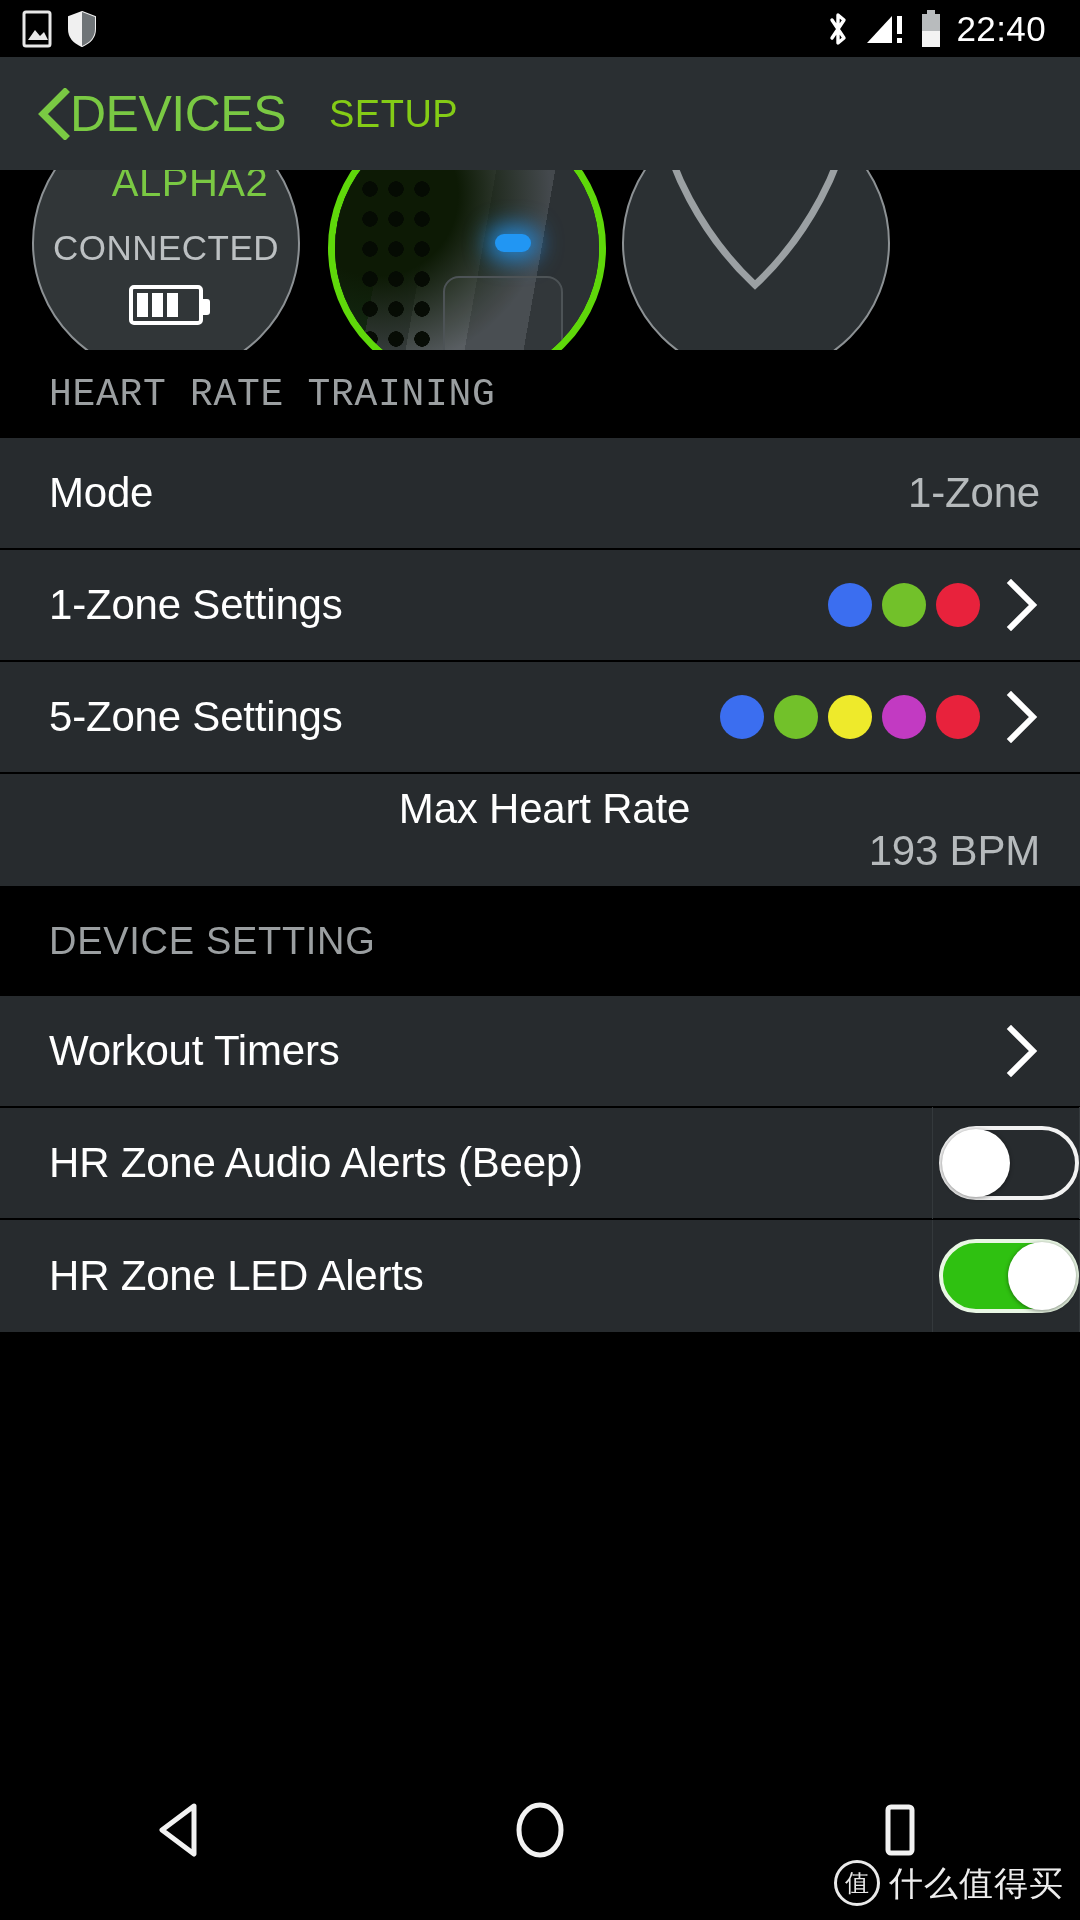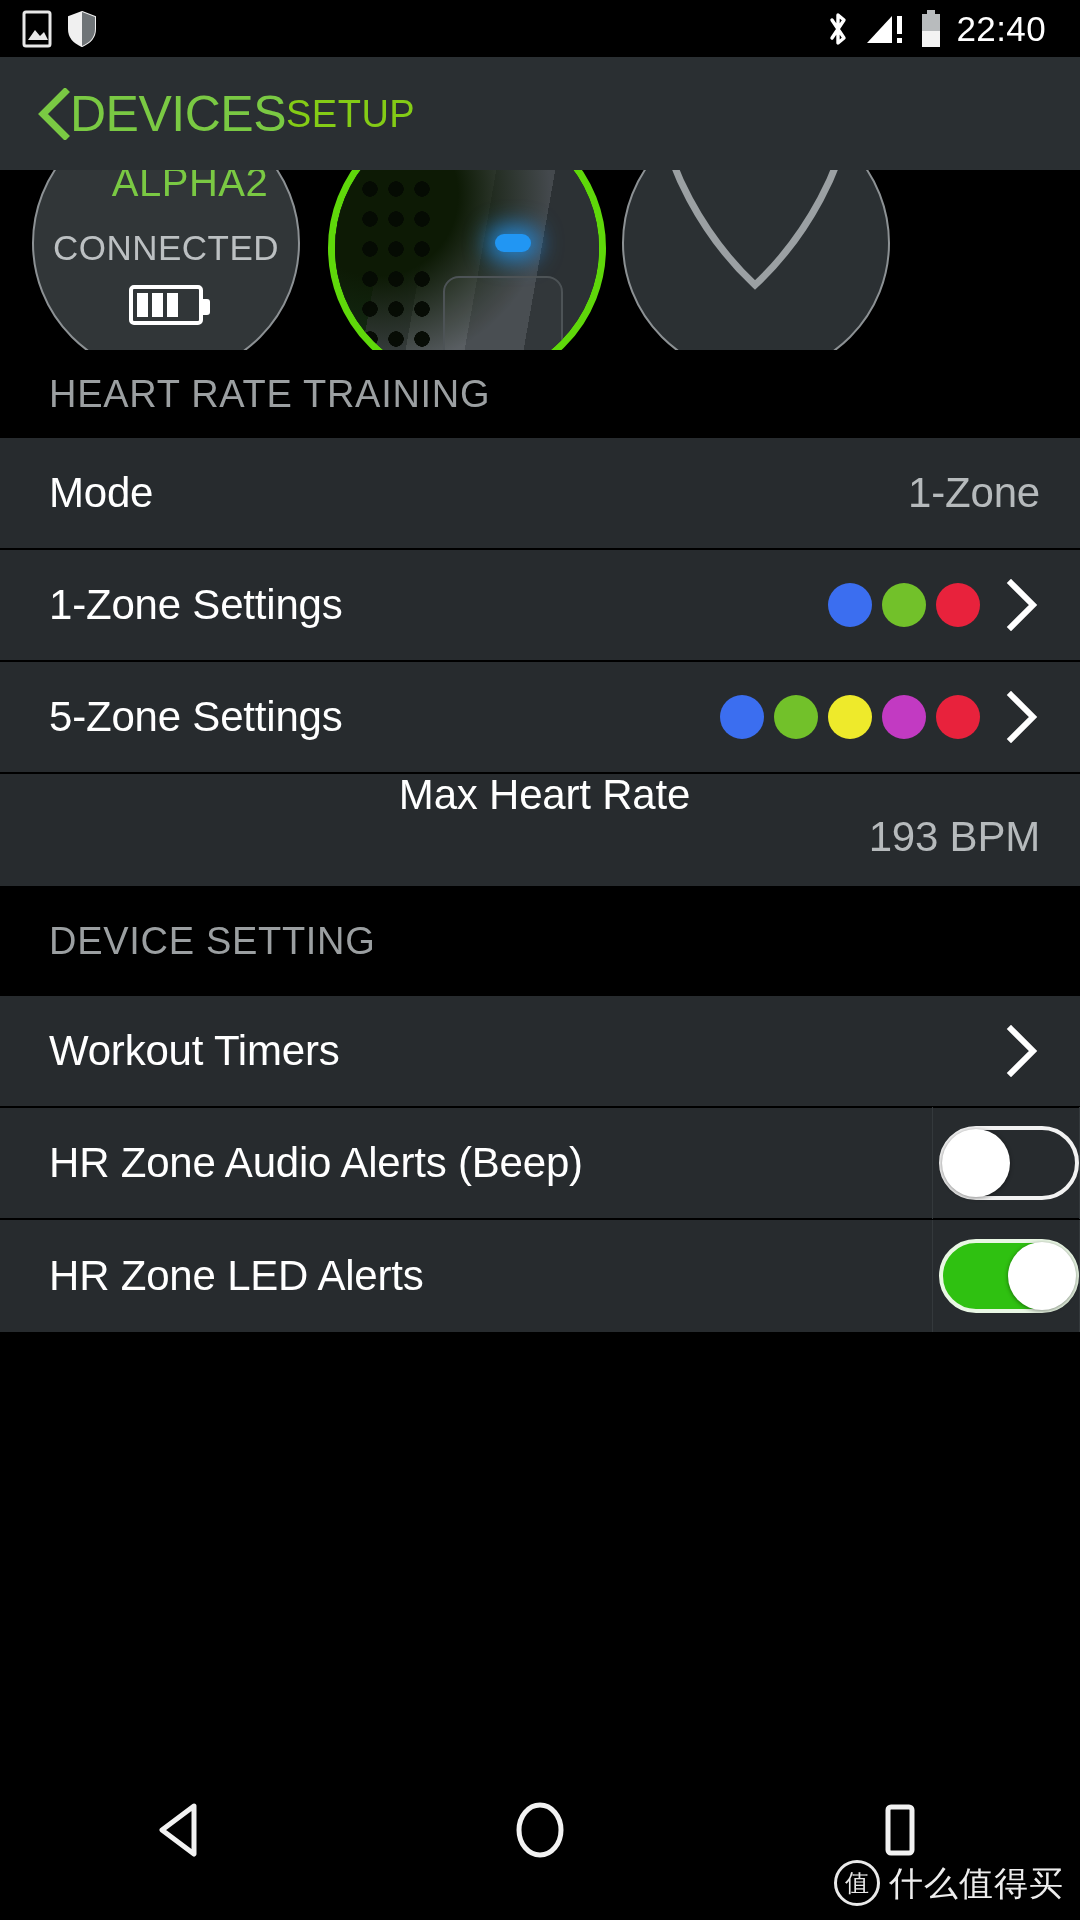--- a/index.html
+++ b/index.html
@@ -10,21 +10,21 @@
   
   .statusbar{position:absolute;left:0;top:0;width:1080px;height:57px;background:#000;
              display:flex;align-items:center;}
   .sb-left{display:flex;align-items:center;gap:14px;margin-left:22px;}
   .sb-right{display:flex;align-items:center;gap:13px;margin-left:auto;margin-right:34px;}
   .sb-ico{display:block;}
   .sb-clock{color:#fff;font-size:35px;letter-spacing:0.4px;line-height:1;font-weight:400;}
 
   
   .header{position:absolute;left:0;top:57px;width:1080px;height:113px;background:#2a2f32;
-          z-index:20;display:flex;align-items:center;}
+          z-index:20;display:flex;align-items:center;gap:43px;}
   .back{display:flex;align-items:center;margin-left:36px;cursor:pointer;}
   .back-chev{width:34px;height:52px;flex:none;}
   .back-label{color:#7ac943;font-size:50px;font-weight:400;letter-spacing:-0.5px;line-height:1;}
   .screen-title{color:#84cc16;font-size:38px;font-weight:400;letter-spacing:0.5px;line-height:1;}
 
   
   .carousel{position:absolute;left:0;top:57px;width:1080px;height:293px;background:#000;
             z-index:5;overflow:hidden;}
   .dev{position:absolute;width:264px;height:264px;border-radius:50%;top:52px;}
   .dev-1{left:32px;background:#313638;border:2px solid #8c9194;
@@ -59,21 +59,21 @@
   .dev-3 .dashes{position:absolute;left:0;right:0;top:36px;text-align:center;
     color:#9aa0a3;font-size:36px;letter-spacing:3px;line-height:1;font-weight:700;}
 
   
   .sec{background:#000;color:#9b9fa1;font-size:38px;letter-spacing:0.7px;
        display:flex;align-items:center;padding-left:49px;box-sizing:border-box;}
 
   
   .list{background:#000;}
   .row{background:#272b2e;height:112px;display:flex;align-items:center;
-       padding:0 40px 0 49px;box-sizing:border-box;border-bottom:2px solid #000;position:relative;}
+       padding:0 40px 0 49px;box-sizing:border-box;border-bottom:2px solid #000;position:relative;justify-content:center;}
   .row-label{color:#fff;font-size:42px;letter-spacing:-0.2px;line-height:1;}
   .row-value{color:#b6babc;font-size:42px;margin-left:auto;line-height:1;letter-spacing:-0.2px;}
   .dots-group{margin-left:auto;display:flex;align-items:center;gap:10px;}
   .zdot{width:44px;height:44px;border-radius:50%;display:block;}
   .chev{width:34px;height:52px;flex:none;margin-left:26px;}
 
   
   .toggle{margin-left:auto;width:140px;height:74px;border-radius:37px;position:relative;
           box-sizing:border-box;cursor:pointer;}
   .toggle.off{background:transparent;border:4px solid #f2f2f2;}
@@ -156,21 +156,21 @@
     <div class="dev dev-3">
       <svg class="heart" viewBox="0 0 210 200">
         <path d="M8 -40 C8 40 60 118 105 160 C150 118 202 40 202 -40" fill="none" stroke="#9ba0a3" stroke-width="7"></path>
       </svg>
       <span class="dashes">---</span>
     </div>
   </div>
 
   <div style="position:absolute;left:0;top:350px;width:1080px;">
 
-    <div class="sec" style="height:88px;">HEART RATE TRAINING</div>
+    <div class="sec" style="height:88px;font-family:Liberation Mono, monospace;">HEART RATE TRAINING</div>
     <div class="list">
 
       <div class="row">
         <span class="row-label">Mode</span>
         <span class="row-value">1-Zone</span>
       </div>
 
       <div class="row">
         <span class="row-label">1-Zone Settings</span>
         <span class="dots-group">

